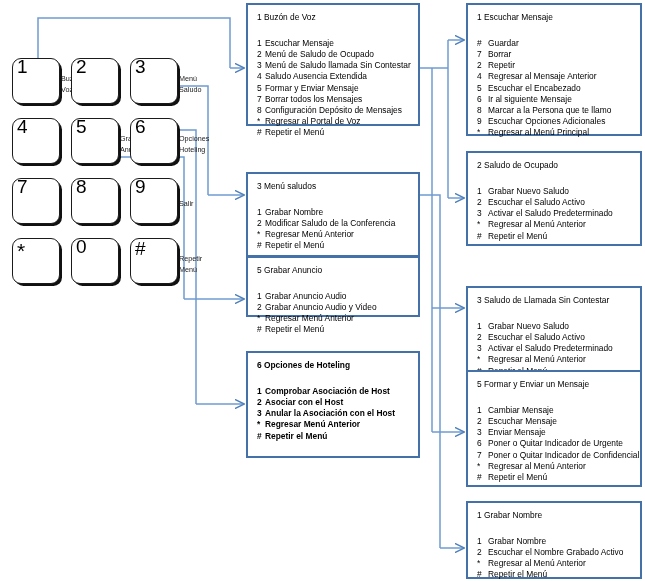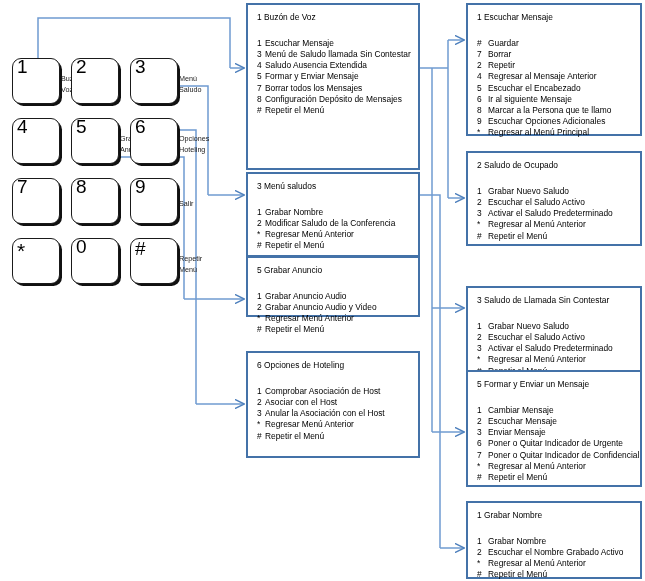--- a/index.html
+++ b/index.html
@@ -146,29 +146,31 @@
       <span class="lb lb2"></span>
     </div>
 
     <div class="key hash" style="left:118px;top:180px;">
       <span class="dg">#</span>
       <span class="lb lb1">Repetir</span>
       <span class="lb lb2">Menú</span>
     </div>
   </div>
 
-  <div class="box mid" style="left:246px;top:3px;width:174px;height:167px;">
+  <div class="box mid" style="left:246px;top:3px;width:174px;height:123px;">
     <div class="title">1 Buzón de Voz</div>
     <ul>
       <li><span class="k">1</span><span>Escuchar Mensaje</span></li>
+      <li><span class="k">2</span><span>Menú de Saludo de Ocupado</span></li>
       <li><span class="k">3</span><span>Menú de Saludo llamada Sin Contestar</span></li>
       <li><span class="k">4</span><span>Saludo Ausencia Extendida</span></li>
       <li><span class="k">5</span><span>Formar y Enviar Mensaje</span></li>
       <li><span class="k">7</span><span>Borrar todos los Mensajes</span></li>
       <li><span class="k">8</span><span>Configuración Depósito de Mensajes</span></li>
+      <li><span class="k">*</span><span>Regresar al Portal de Voz</span></li>
       <li><span class="k">#</span><span>Repetir el Menú</span></li>
     </ul>
   </div>
 
   <div class="box mid" style="left:246px;top:151px;width:174px;height:85px;margin-top:21px;">
     <div class="title">3 Menú saludos</div>
     <ul>
       <li><span class="k">1</span><span>Grabar Nombre</span></li>
       <li><span class="k">2</span><span>Modificar Saludo de la Conferencia</span></li>
       <li><span class="k">*</span><span>Regresar Menú Anterior</span></li>
@@ -179,21 +181,21 @@
   <div class="box mid" style="left:246px;top:256px;width:174px;height:61px;">
     <div class="title">5 Grabar Anuncio</div>
     <ul>
       <li><span class="k">1</span><span>Grabar Anuncio Audio</span></li>
       <li><span class="k">2</span><span>Grabar Anuncio Audio y Video</span></li>
       <li><span class="k">*</span><span>Regresar Menú Anterior</span></li>
       <li><span class="k">#</span><span>Repetir el Menú</span></li>
     </ul>
   </div>
 
-  <div class="box mid" style="left:246px;top:351px;width:174px;height:107px;">
+  <div class="box mid" style="left:246px;top:351px;width:174px;height:107px;font-weight:bold;">
     <div class="title">6 Opciones de Hoteling</div>
     <ul>
       <li><span class="k">1</span><span>Comprobar Asociación de Host</span></li>
       <li><span class="k">2</span><span>Asociar con el Host</span></li>
       <li><span class="k">3</span><span>Anular la Asociación con el Host</span></li>
       <li><span class="k">*</span><span>Regresar Menú Anterior</span></li>
       <li><span class="k">#</span><span>Repetir el Menú</span></li>
     </ul>
   </div>
 

